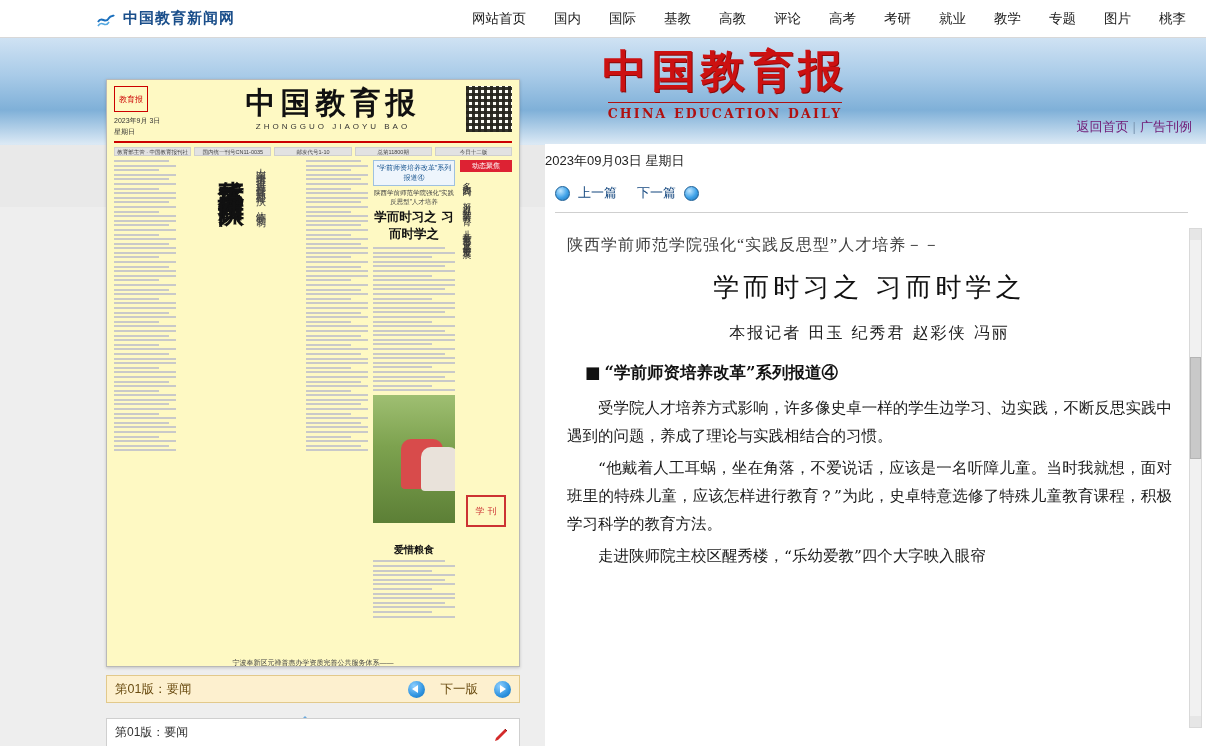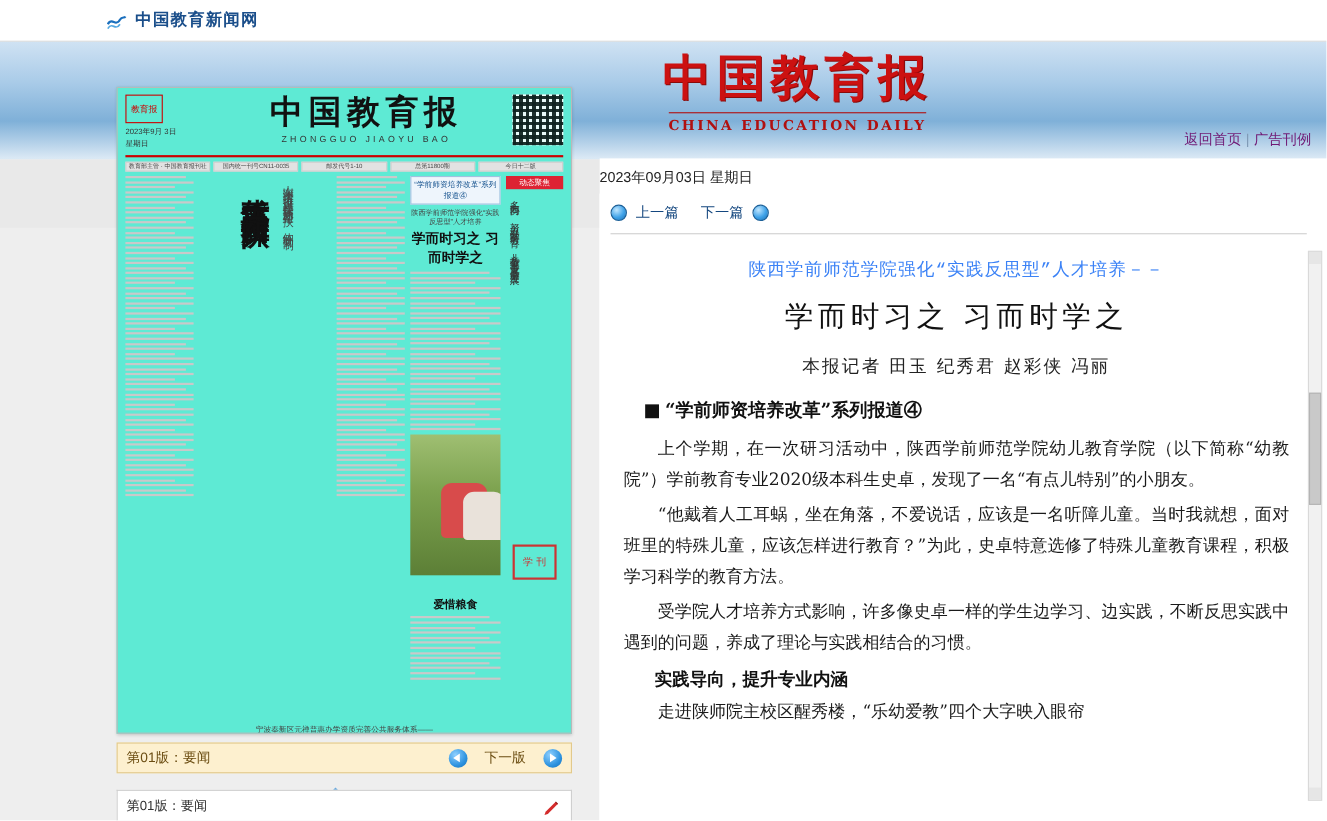--- a/index.html
+++ b/index.html
@@ -87,21 +87,21 @@
   }
   .left-band2 {
     position: absolute; left: 0; top: 106px; width: 545px; height: 62px;
     background: #e9e9e9;
   }
 
   
   .paper-frame {
     position: absolute; left: 106px; top: 79px;
     width: 414px; height: 588px;
-    background: #5eead4;
+    background: #fef9c3;
     border: 1px solid #b9b9b9;
     box-shadow: 0 1px 3px rgba(0,0,0,0.18);
     overflow: hidden;
     padding: 6px 7px;
   }
   .pf-head {
     display: flex; align-items: flex-start; justify-content: space-between;
     border-bottom: 2px solid #c00;
     padding-bottom: 4px;
   }
@@ -230,22 +230,22 @@
   .hr {
     height: 1px; background: #cfcfcf; margin: 0 18px 0 10px;
   }
   .art-body {
     position: relative;
     height: 524px;
     overflow: hidden;
     padding: 14px 34px 0 22px;
   }
   .kicker {
-    font-family: Liberation Mono, monospace;
-    font-size: 16px; color: #3b82f6; text-align: center; letter-spacing: 1px;
+    font-family: Liberation Serif, serif;
+    font-size: 16px; color: #404040; text-align: left; letter-spacing: 1px;
     margin: 8px 0 14px;
   }
   .headline {
     font-family: "DejaVu Serif", serif;
     font-size: 26px; color: #111; text-align: center; letter-spacing: 4px;
     font-weight: normal;
     margin: 10px 0 18px;
   }
   .byline {
     font-family: "DejaVu Serif", serif;
@@ -291,20 +291,35 @@
   <div class="topbar">
     <div class="brand">
       <span class="brand-mark">
         <svg width="20" height="20" viewBox="0 0 20 20">
           <path d="M2 13 C6 6, 9 16, 13 9 C15 5.5, 17 8, 18 6" stroke="#1a6fbd" stroke-width="2" fill="none"></path>
           <path d="M2 17 C6 10, 9 20, 13 13" stroke="#53a7e0" stroke-width="1.6" fill="none"></path>
         </svg>
       </span>
       <span class="brand-text">中国教育新闻网</span>
     </div>
+    <nav class="topnav">
+      <a href="#">网站首页</a>
+      <a href="#">国内</a>
+      <a href="#">国际</a>
+      <a href="#">基教</a>
+      <a href="#">高教</a>
+      <a href="#">评论</a>
+      <a href="#">高考</a>
+      <a href="#">考研</a>
+      <a href="#">就业</a>
+      <a href="#">教学</a>
+      <a href="#">专题</a>
+      <a href="#">图片</a>
+      <a href="#">桃李</a>
+    </nav>
   </div>
 
   <div class="left-col">
     <div class="left-top-grad"></div>
     <div class="left-band2"></div>
   </div>
 
   <div class="masthead">
     <div class="masthead-inner">
       <div class="paper-logo">
@@ -589,24 +604,22 @@
     </div>
     <div class="hr"></div>
 
     <div class="art-body">
       <div class="kicker">陕西学前师范学院强化“实践反思型”人才培养－－</div>
       <div class="headline">学而时习之  习而时学之</div>
       <div class="byline">本报记者  田玉  纪秀君  赵彩侠  冯丽</div>
       <div class="series">
         <span class="sq">■</span><span>“学前师资培养改革”系列报道④</span>
       </div>
-      <p class="p">上个学期，在一次研习活动中，陕西学前师范学院幼儿教育学院（以下简称“幼教院”）学前教育专业2020级本科生史卓，发现了一名“有点儿特别”的小朋友。</p>
+      <p class="p">受学院人才培养方式影响，许多像史卓一样的学生边学习、边实践，不断反思实践中遇到的问题，养成了理论与实践相结合的习惯。</p>
       <p class="p">“他戴着人工耳蜗，坐在角落，不爱说话，应该是一名听障儿童。当时我就想，面对班里的特殊儿童，应该怎样进行教育？”为此，史卓特意选修了特殊儿童教育课程，积极学习科学的教育方法。</p>
-      <p class="p">受学院人才培养方式影响，许多像史卓一样的学生边学习、边实践，不断反思实践中遇到的问题，养成了理论与实践相结合的习惯。</p>
-      <div class="subhead">实践导向，提升专业内涵</div>
       <p class="p">走进陕师院主校区醒秀楼，“乐幼爱教”四个大字映入眼帘</p>
     </div>
 
     <div class="scrollbar">
       <div class="scroll-up"></div>
       <div class="scroll-thumb"></div>
       <div class="scroll-down"></div>
     </div>
   </div>
 

